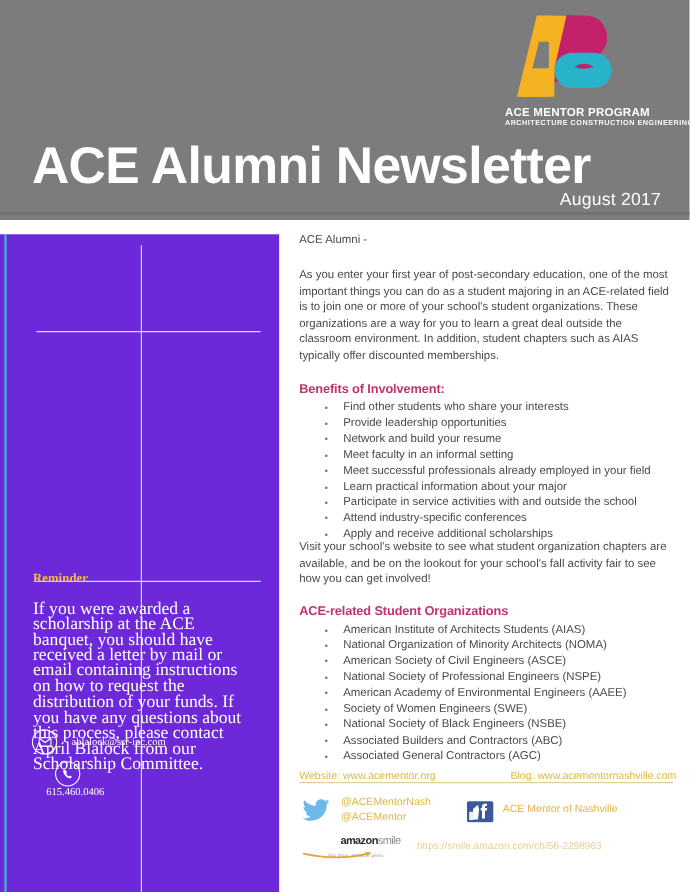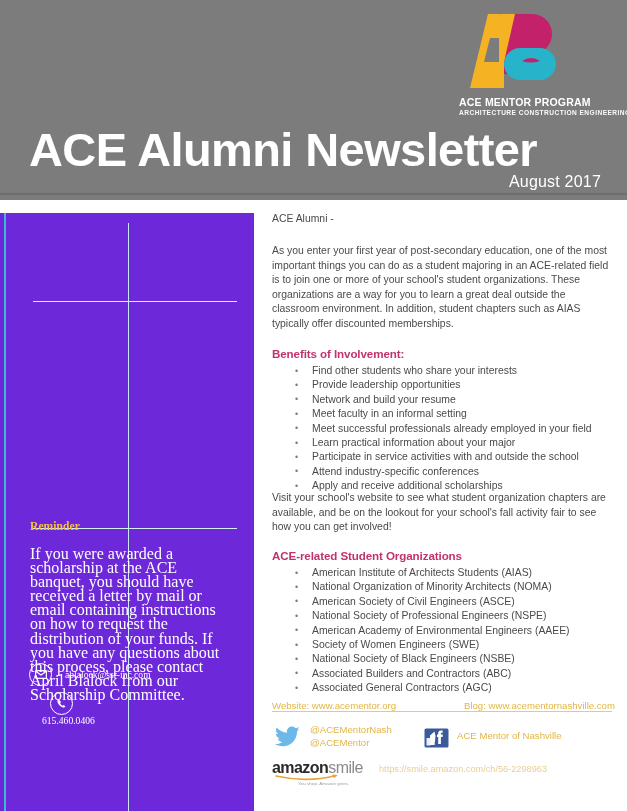--- a/index.html
+++ b/index.html
@@ -287,26 +287,27 @@
   }
 
   #amazon-logo {
     position: absolute;
     left: 18px;
     top: 560px;
     width: 92px;
     height: 24px;
   }
   #amazon-word {
-    font-size: 16px;
+    font-size: 10px;
     font-weight: bold;
     color: #2a2a2a;
     letter-spacing: -0.55px;
     line-height: 1;
     white-space: nowrap;
+    text-align: right;
   }
   #amazon-word .smile-part {
     font-weight: normal;
     color: #8a8a8a;
   }
   #amazon-tag {
     font-size: 4.4px;
     color: #9a9a9a;
     letter-spacing: 0.1px;
     margin-top: 5px;

